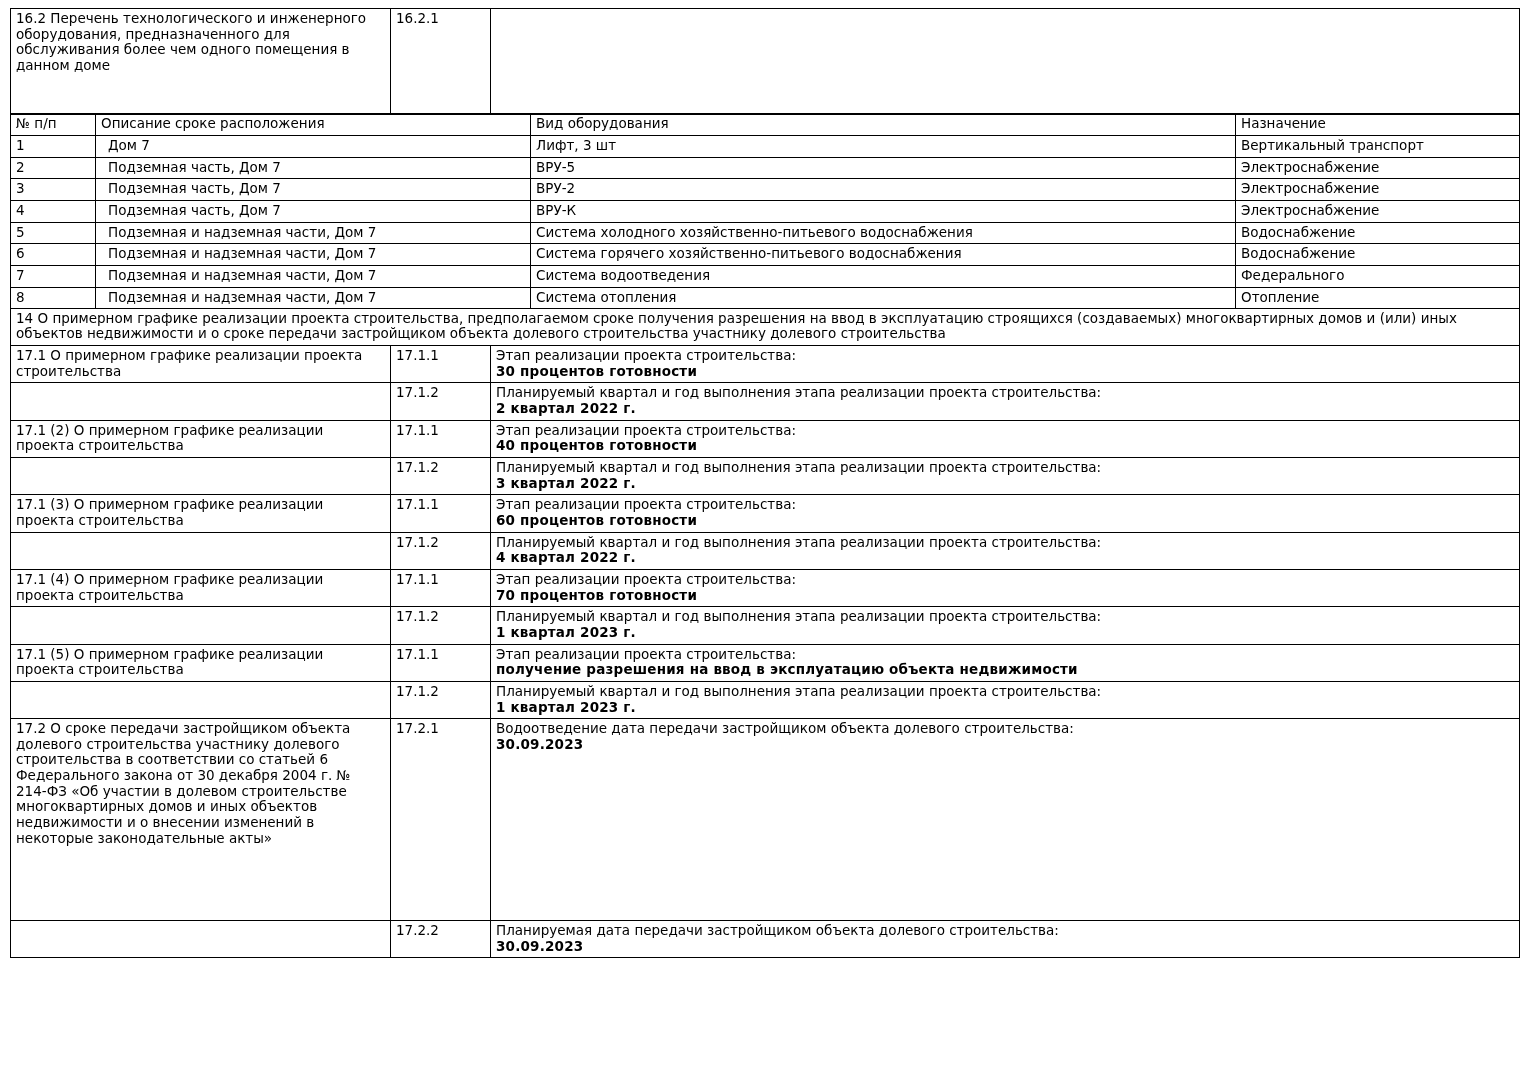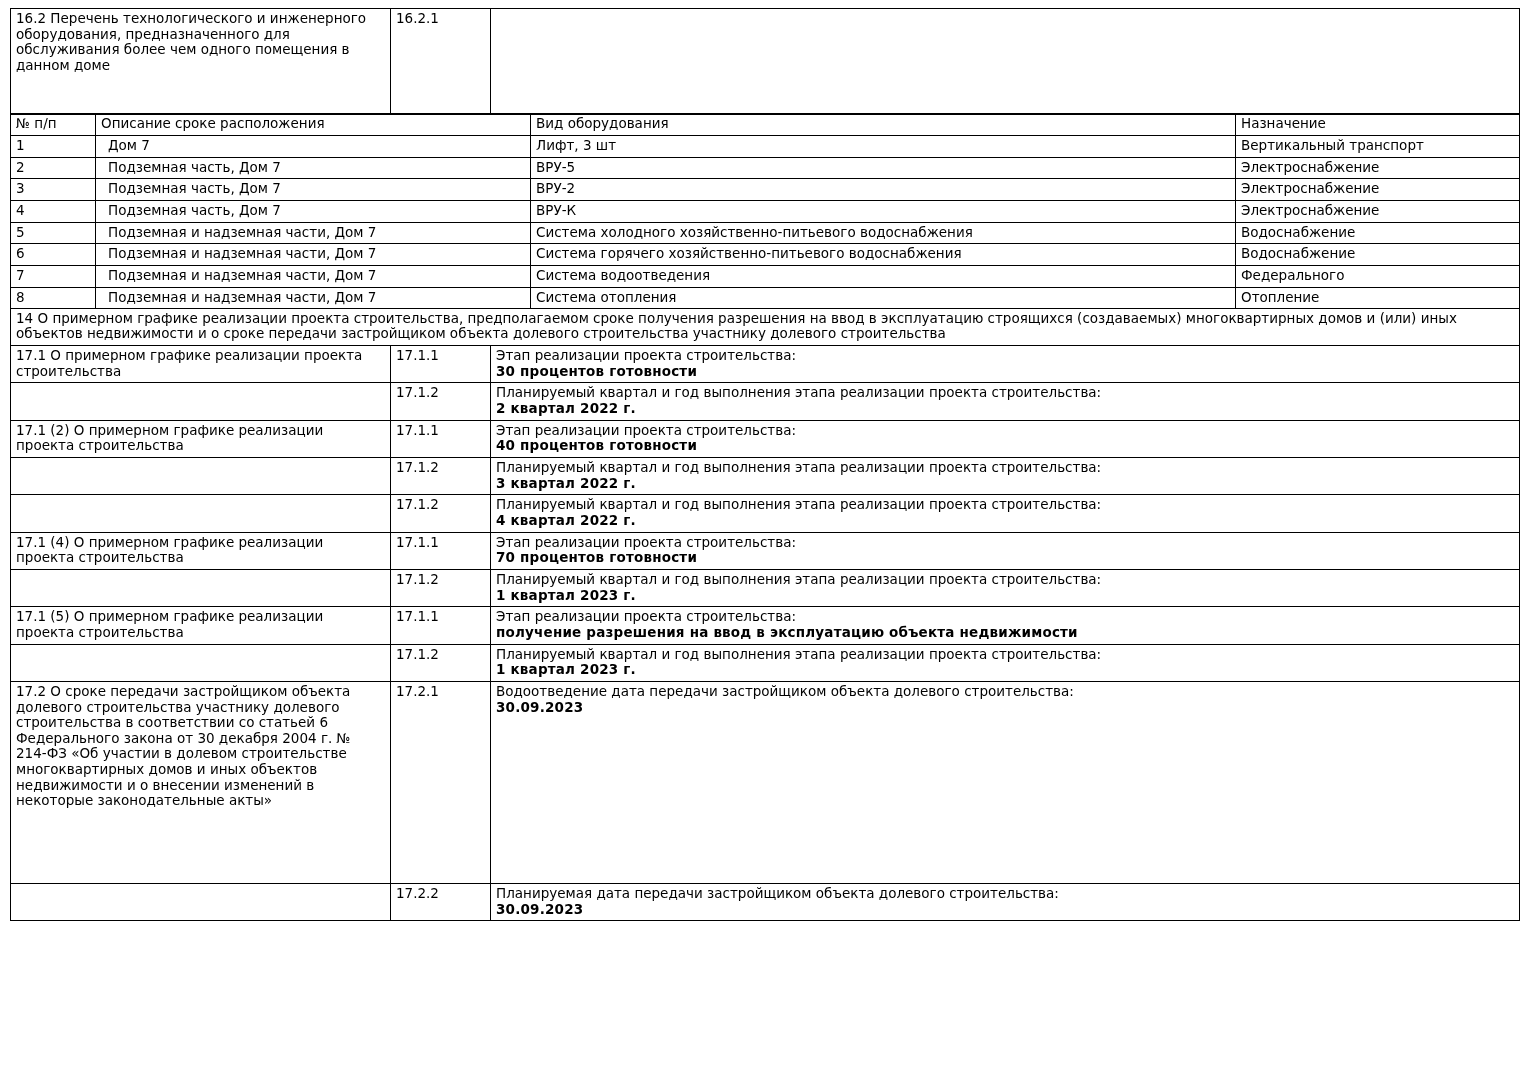--- a/index.html
+++ b/index.html
@@ -174,20 +174,28 @@
   <tr>
     <td></td>
     <td class="nopad-mid">17.1.2</td>
     <td>
       <span class="label-line">Планируемый квартал и год выполнения этапа реализации проекта строительства:</span>
       <span class="valline">3 квартал 2022 г.</span>
     </td>
   </tr>
 
   <tr>
+    <td>17.1 (3) О примерном графике реализации проекта строительства</td>
+    <td class="nopad-mid">17.1.1</td>
+    <td>
+      <span class="label-line">Этап реализации проекта строительства:</span>
+      <span class="valline">60 процентов готовности</span>
+    </td>
+  </tr>
+  <tr>
     <td></td>
     <td class="nopad-mid">17.1.2</td>
     <td>
       <span class="label-line">Планируемый квартал и год выполнения этапа реализации проекта строительства:</span>
       <span class="valline">4 квартал 2022 г.</span>
     </td>
   </tr>
 
   <tr>
     <td>17.1 (4) О примерном графике реализации проекта строительства</td>

